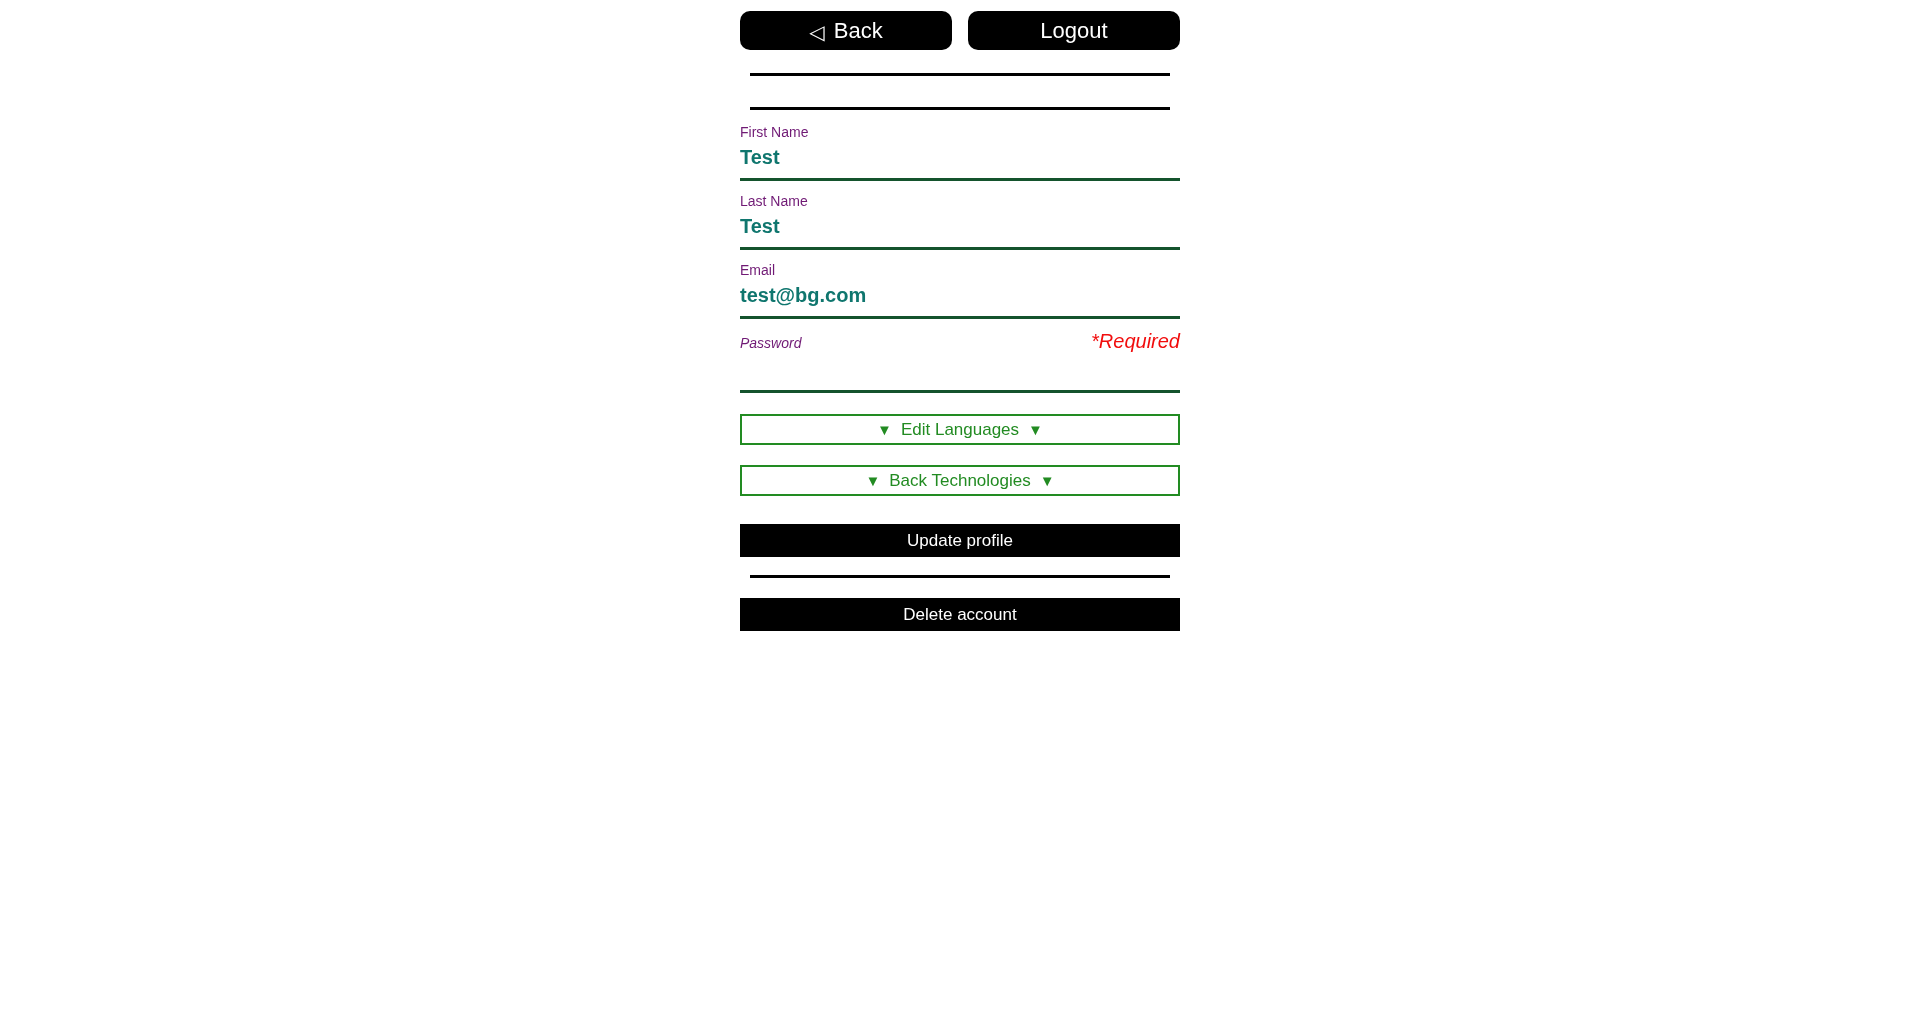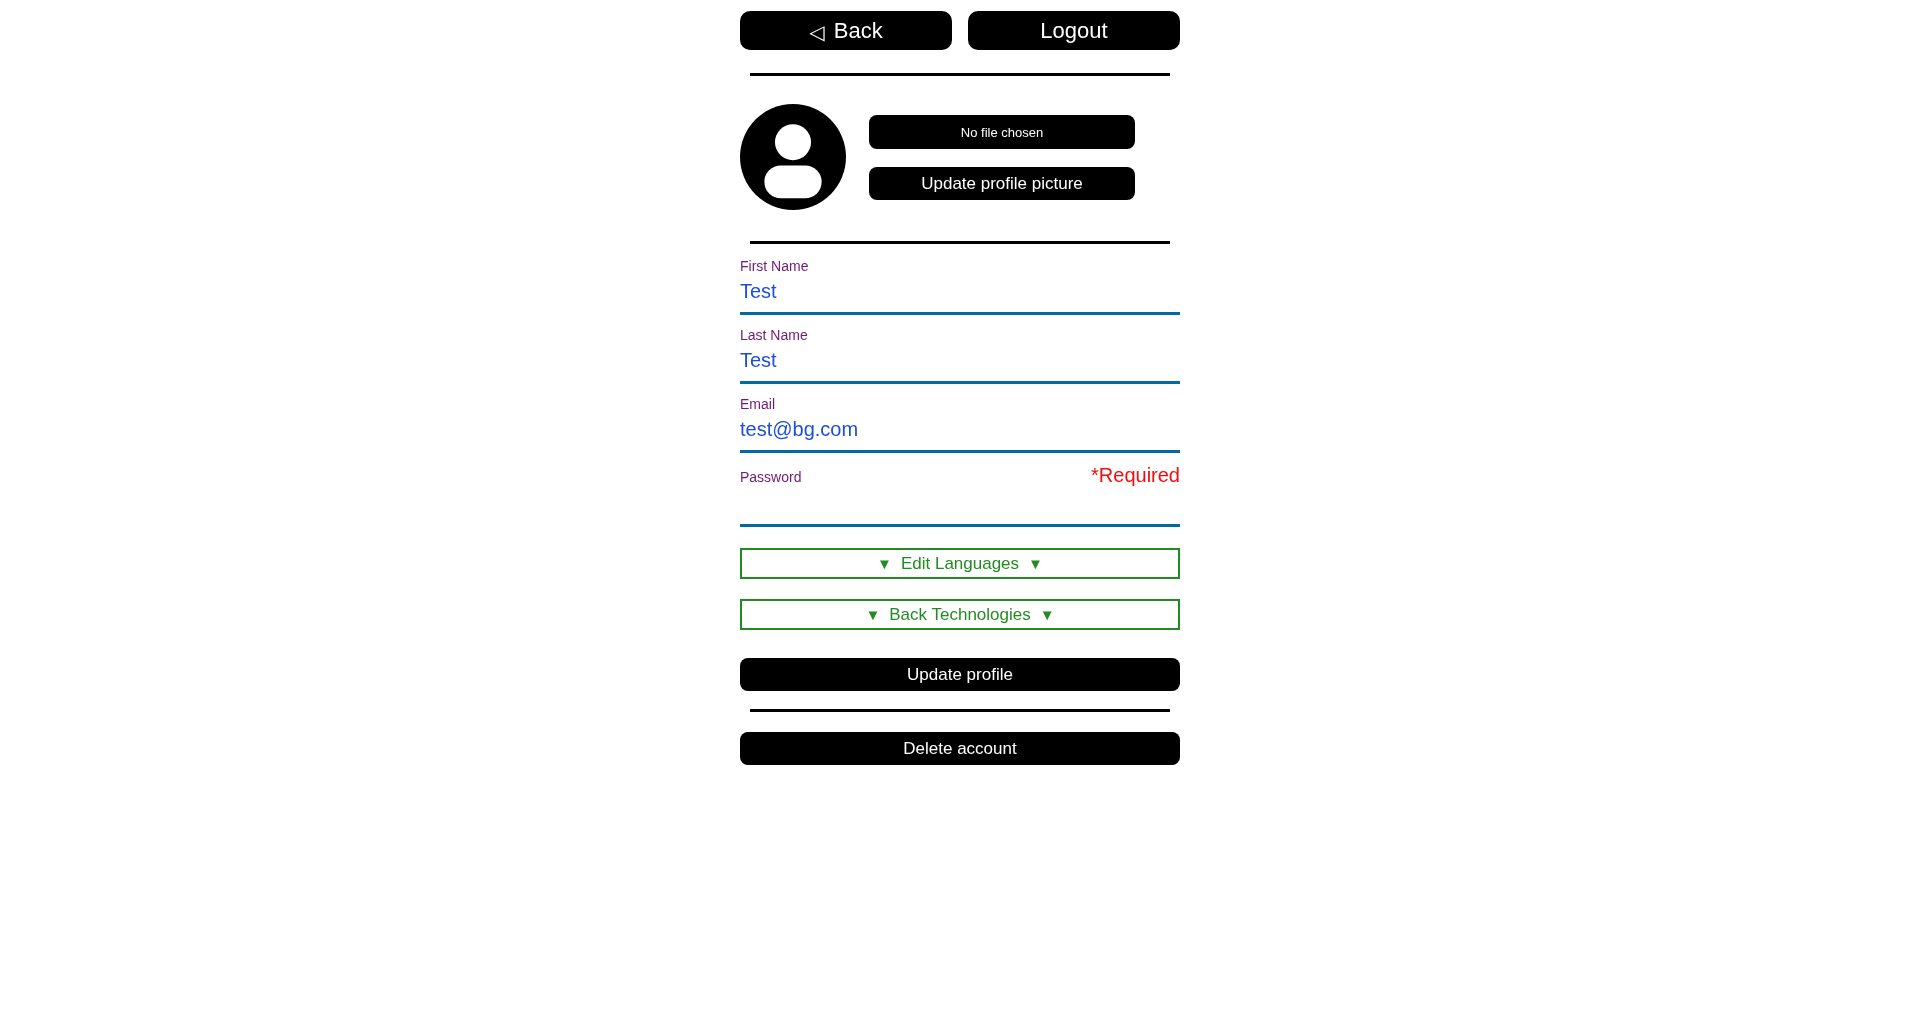--- a/index.html
+++ b/index.html
@@ -85,42 +85,44 @@
     border-radius: 8px;
     width: 100%;
   }
 
   
   .field { margin-bottom: 11px; }
   .field-label-row {
     display: flex;
     justify-content: space-between;
     align-items: baseline;
+    font-style: italic;
   }
   .field-label {
     color: #701a75;
     font-size: 14px;
     display: inline-block;
   }
   .required-note {
     color: #f10d0d;
     font-size: 20px;
   }
   .field-input {
     width: 100%;
     box-sizing: border-box;
     border: none;
-    border-bottom: 3px solid #0369a1;
+    border-bottom: 3px solid #14532d;
     font-size: 20px;
     padding: 5px 0 9px 0;
     font-family: inherit;
-    color: #1d4ed8;
+    color: #0f766e;
     outline: none;
     background: transparent;
     border-radius: 0;
+    font-weight: bold;
   }
 
   
   .outline-btn {
     width: 100%;
     height: 31px;
     background: #ffffff;
     border: 2px solid #228B22;
     color: #228B22;
     font-size: 17px;
@@ -135,21 +137,21 @@
   }
   .outline-btn .chev { font-size: 15px; }
   .langs-btn { margin-top: 21px; }
   .techs-btn { margin-top: 20px; }
 
   
   .full-black-btn {
     width: 100%;
     height: 33px;
     font-size: 17px;
-    border-radius: 8px;
+    border-radius: 0;
   }
   .update-profile-btn { margin-top: 28px; }
 </style>
 </head>
 <body>
 
 <div class="viewport">
   <div class="page">
 
     
@@ -159,35 +161,20 @@
         <span>Back</span>
       </button>
       <button class="solid-btn top-btn">
         <span>Logout</span>
       </button>
     </div>
 
     <hr class="divider">
 
     
-    <div class="media-row">
-      <svg class="avatar-svg" viewBox="0 0 100 100" aria-hidden="true">
-        <circle cx="50" cy="50" r="50" fill="#000000"></circle>
-        <circle cx="50" cy="36" r="17" fill="#ffffff"></circle>
-        <rect x="23" y="58" width="54" height="31" rx="15.5" fill="#ffffff"></rect>
-      </svg>
-      <div class="picture-actions">
-        <button class="solid-btn file-btn">
-          <span>No file chosen</span>
-        </button>
-        <button class="solid-btn update-pic-btn">
-          <span>Update profile picture</span>
-        </button>
-      </div>
-    </div>
 
     <hr class="divider divider-2">
 
     
     <div>
 
       <div class="field">
         <label class="field-label">First Name</label>
         <input class="field-input" type="text" value="Test" style="">
       </div>

